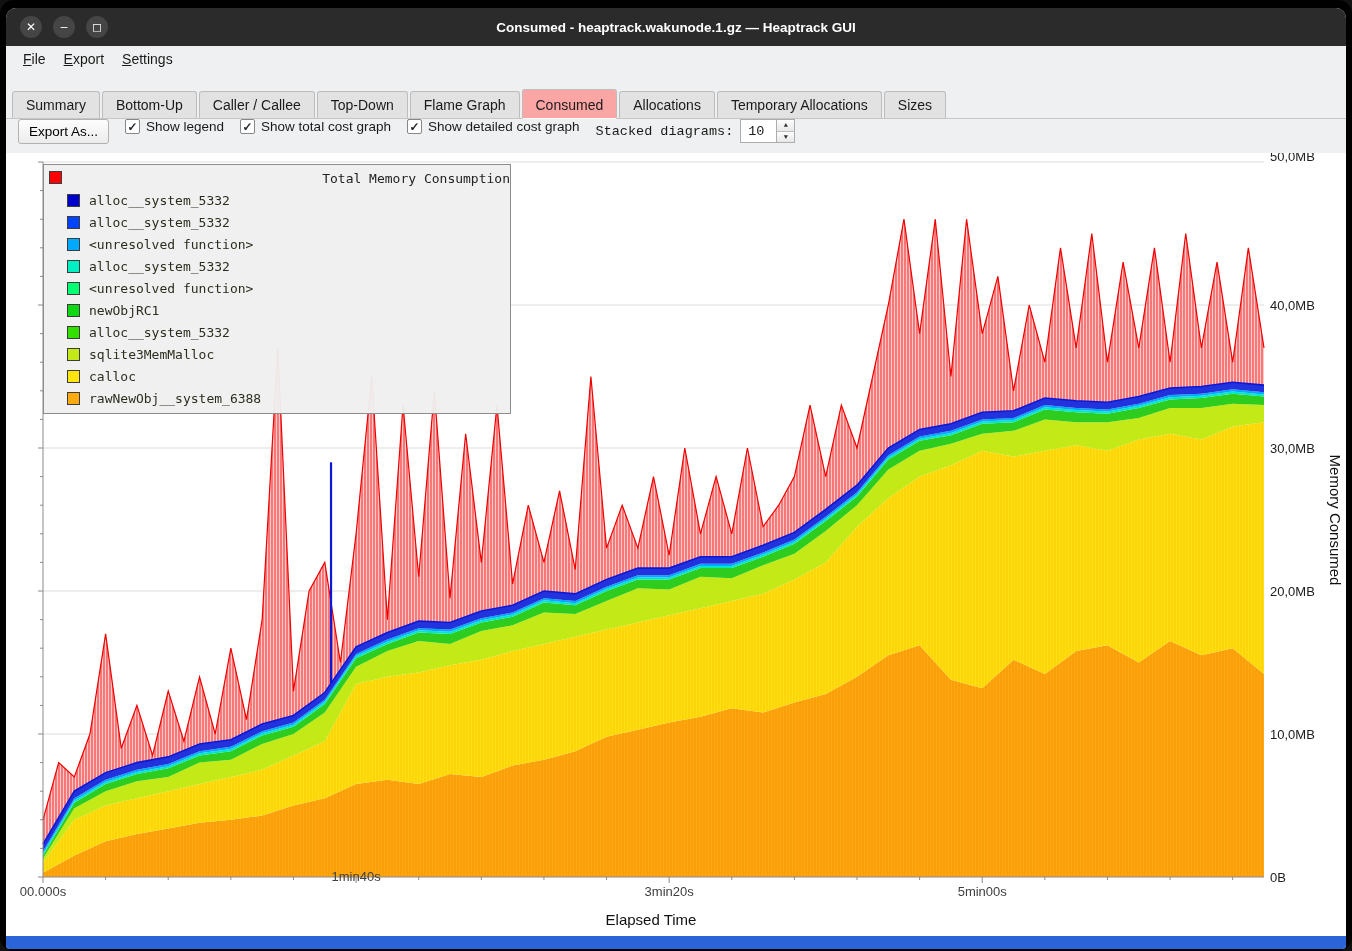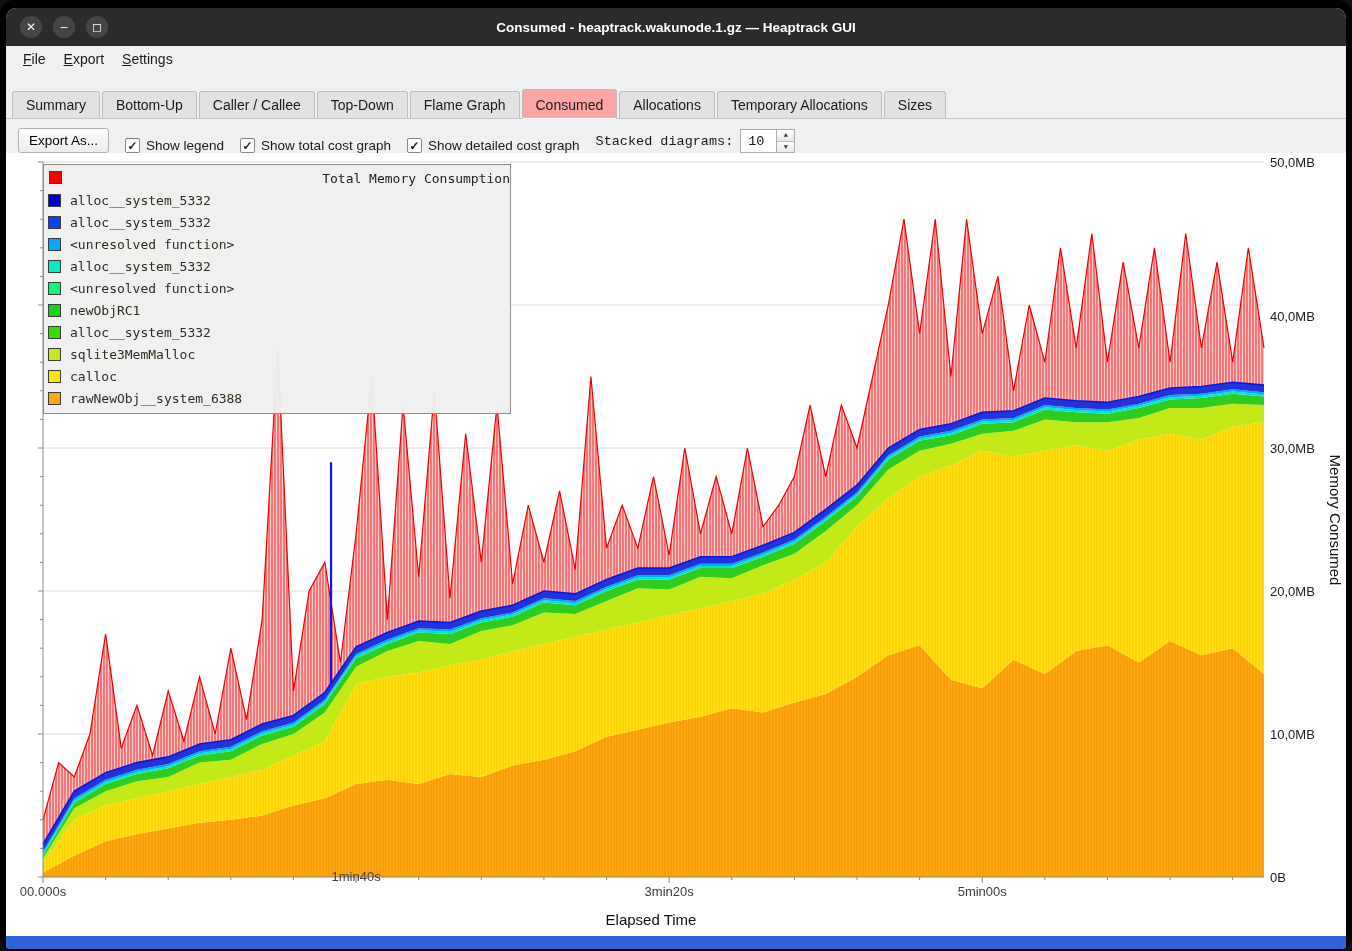--- a/index.html
+++ b/index.html
@@ -63,21 +63,21 @@
   .tab.active {
     background: #fca5a5;
     position: relative;
     padding-top: 7px;
     margin-bottom: -1px;
     border-bottom: 1px solid #fbfbfb;
   }
   
   .toolbar {
     flex: 0 0 34px;
-    display: flex; align-items: flex-end; gap: 16px;
+    display: flex; align-items: flex-start; gap: 16px;
     padding: 0 12px;
     background: #eff0f1;
   }
   .btn {
     background: linear-gradient(#fdfdfd, #ececec);
     border: 1px solid #b2b2b2; border-radius: 3px;
     padding: 4px 10px; font-size: 13.5px; cursor: default;
   }
   .checkbox { display: flex; align-items: center; gap: 6px; font-size: 13.5px; cursor: default; }
   .checkbox .box {
@@ -109,21 +109,21 @@
     position: absolute; left: 37px; top: 11px; width: 468px;
     background: rgba(239,239,239,0.96);
     border: 1px solid #8d8d8d;
     z-index: 5;
     padding: 2px 0 4px 0;
     font-family: "DejaVu Sans Mono", monospace;
   }
   .legend-title-row { position: relative; height: 22px; display: flex; align-items: center; }
   .legend-title-row .swatch { position: absolute; left: 5px; top: 4px; }
   .legend-title { width: 100%; text-align: right; font-size: 13px; color: #222; }
-  .legend-row { display: flex; align-items: center; height: 22px; padding-left: 4px; gap: 9px; }
+  .legend-row { display: flex; align-items: center; height: 22px; padding-left: 23px; gap: 9px; }
   .swatch { width: 13px; height: 13px; border: 1px solid #3c3c3c; flex: 0 0 13px; }
   .legend-label { font-size: 13px; color: #2d2d1f; }
   .x-label { position: absolute; font-size: 13px; color: #404040; transform: translateX(-50%); white-space: nowrap; }
   .y-label { position: absolute; left: 1264px; font-size: 13px; color: #202020; transform: translateY(-50%); white-space: nowrap; }
   .x-axis-title { position: absolute; font-size: 15px; color: #111; transform: translateX(-50%); }
   .y-axis-title {
     position: absolute; left: 1321px; font-size: 15px; color: #111;
     writing-mode: vertical-rl; transform: translateY(-50%);
   }
   
@@ -330,20 +330,20 @@
       <div class="x-axis-title" style="left:645px;top:758px;">Elapsed Time</div>
       <div class="y-axis-title" id="y-axis-title" style="top: 366.5px;">Memory Consumed</div>
     <span class="x-label" style="left: 37px; top: 731px;">00.000s</span>
         <span class="x-label" style="left: 350.077px; top: 716px;">1min40s</span>
         <span class="x-label" style="left: 663.154px; top: 731px;">3min20s</span>
         <span class="x-label" style="left: 976.231px; top: 731px;">5min00s</span>
         <span class="y-label" style="top: 724px;">0B</span>
         <span class="y-label" style="top: 581px;">10,0MB</span>
         <span class="y-label" style="top: 438px;">20,0MB</span>
         <span class="y-label" style="top: 295px;">30,0MB</span>
-        <span class="y-label" style="top: 163px;">40,0MB</span>
-        <span class="y-label" style="top: 9px;">50,0MB</span>
+        <span class="y-label" style="top: 152px;">40,0MB</span>
+        <span class="y-label" style="top: 3px;">50,0MB</span>
       </div>
 
     <div class="bottom-bar"></div>
 
   </div>
 </div>
 
 </body></html>

